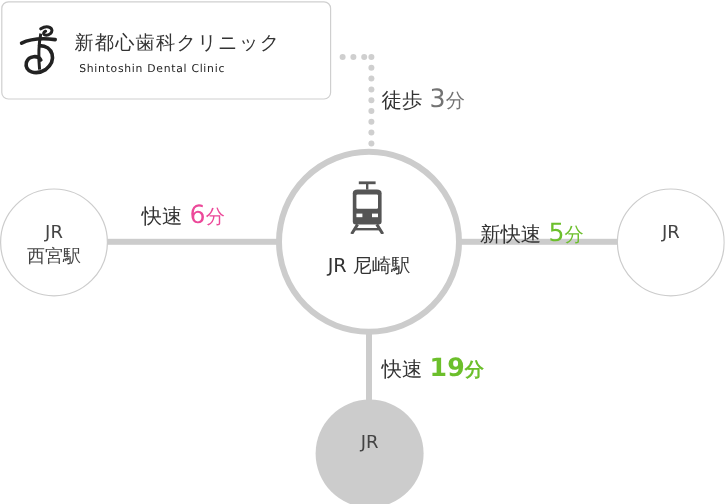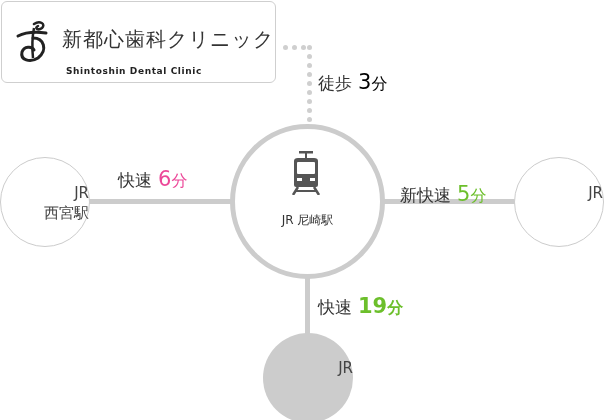--- a/index.html
+++ b/index.html
@@ -9,37 +9,37 @@
       font-family: "DejaVu Sans", "Liberation Sans", sans-serif;
       color: #333333;
     }
     .abs { position: absolute; }
     .logo-card {
       left: 1px; top: 1px; width: 275px; height: 82px;
       border: 1px solid #cfcfcf; border-radius: 6px; background: #fff;
       box-sizing: border-box;
     }
     .logo-mark { left: 14px; top: 20px; width: 36px; height: 44px; }
-    .logo-jp { left: 62px; top: 26px; font-size: 20px; letter-spacing: 1px; color: #333; white-space: nowrap; }
-    .logo-en { left: 66px; top: 66px; font-size: 9px; letter-spacing: 0.6px; color: #222; white-space: nowrap; font-weight: bold; }
+    .logo-jp { left: 62px; top: 26px; font-size: 16px; letter-spacing: 1px; color: #333; white-space: nowrap; }
+    .logo-en { left: 66px; top: 53px; font-size: 9px; letter-spacing: 0.6px; color: #222; white-space: nowrap; font-weight: normal; }
 
     .line-h { background: #cccccc; height: 5px; }
     .line-v { background: #cccccc; width: 5px; }
     .dot { width: 5px; height: 5px; border-radius: 50%; background: #cfcfcf; }
 
     .hub {
       left: 230px; top: 124px; width: 155px; height: 155px;
       border: 5px solid #cccccc; border-radius: 50%; background: #fff; box-sizing: border-box;
     }
     .hub-icon { left: 290px; top: 151px; width: 32px; height: 44px; }
-    .hub-label { left: 230px; top: 212px; width: 155px; text-align: center; font-size: 12px; color: #333; white-space: nowrap; }
+    .hub-label { left: 230px; top: 212px; width: 155px; text-align: center; font-size: 16px; color: #333; white-space: nowrap; }
 
     .node {
       width: 90px; height: 90px; border-radius: 50%; box-sizing: border-box;
-      text-align: right; font-size: 15px; color: #444; line-height: 20px;
+      text-align: center; font-size: 15px; color: #444; line-height: 20px;
     }
     .node-outline { border: 1.5px solid #cccccc; background: #fff; }
     .node-filled { background: #cccccc; border: none; }
     .node .inner { position: absolute; left: 0; right: 0; top: 25px; }
 
     .leg { font-size: 17px; color: #333; white-space: nowrap; }
     .leg .time { font-size: 21px; margin-left: 6px; }
     .leg .time .unit { font-size: 16px; }
   </style>
 </head>
@@ -63,21 +63,21 @@
   <div class="abs dot" style="left:307px;top:54px;"></div>
   <div class="abs dot" style="left:307px;top:63px;"></div>
   <div class="abs dot" style="left:307px;top:72px;"></div>
   <div class="abs dot" style="left:307px;top:81px;"></div>
   <div class="abs dot" style="left:307px;top:90px;"></div>
   <div class="abs dot" style="left:307px;top:99px;"></div>
   <div class="abs dot" style="left:307px;top:108px;"></div>
   <div class="abs dot" style="left:307px;top:117px;"></div>
 </div>
 <div class="abs leg" style="left:318px;top:70px;">
-  <span>徒歩</span><span class="time" style="color:#000000;margin-top:44px;"><span>3</span><span class="unit">分</span></span>
+  <span>徒歩</span><span class="time" style="color:#737373;margin-top:44px;"><span>3</span><span class="unit">分</span></span>
 </div>
 
 <div class="abs line-h" style="left:88px;top:199px;width:146px;"></div>
 <div class="abs line-h" style="left:382px;top:199px;width:136px;"></div>
 <div class="abs line-v" style="left:305px;top:276px;height:62px;"></div>
 
 <div class="abs hub"></div>
 <svg class="abs hub-icon" viewBox="0 0 32 44">
   <rect x="9" y="0" width="14" height="2.5" fill="#555"></rect>
   <rect x="15" y="2" width="2" height="5" fill="#555"></rect>

